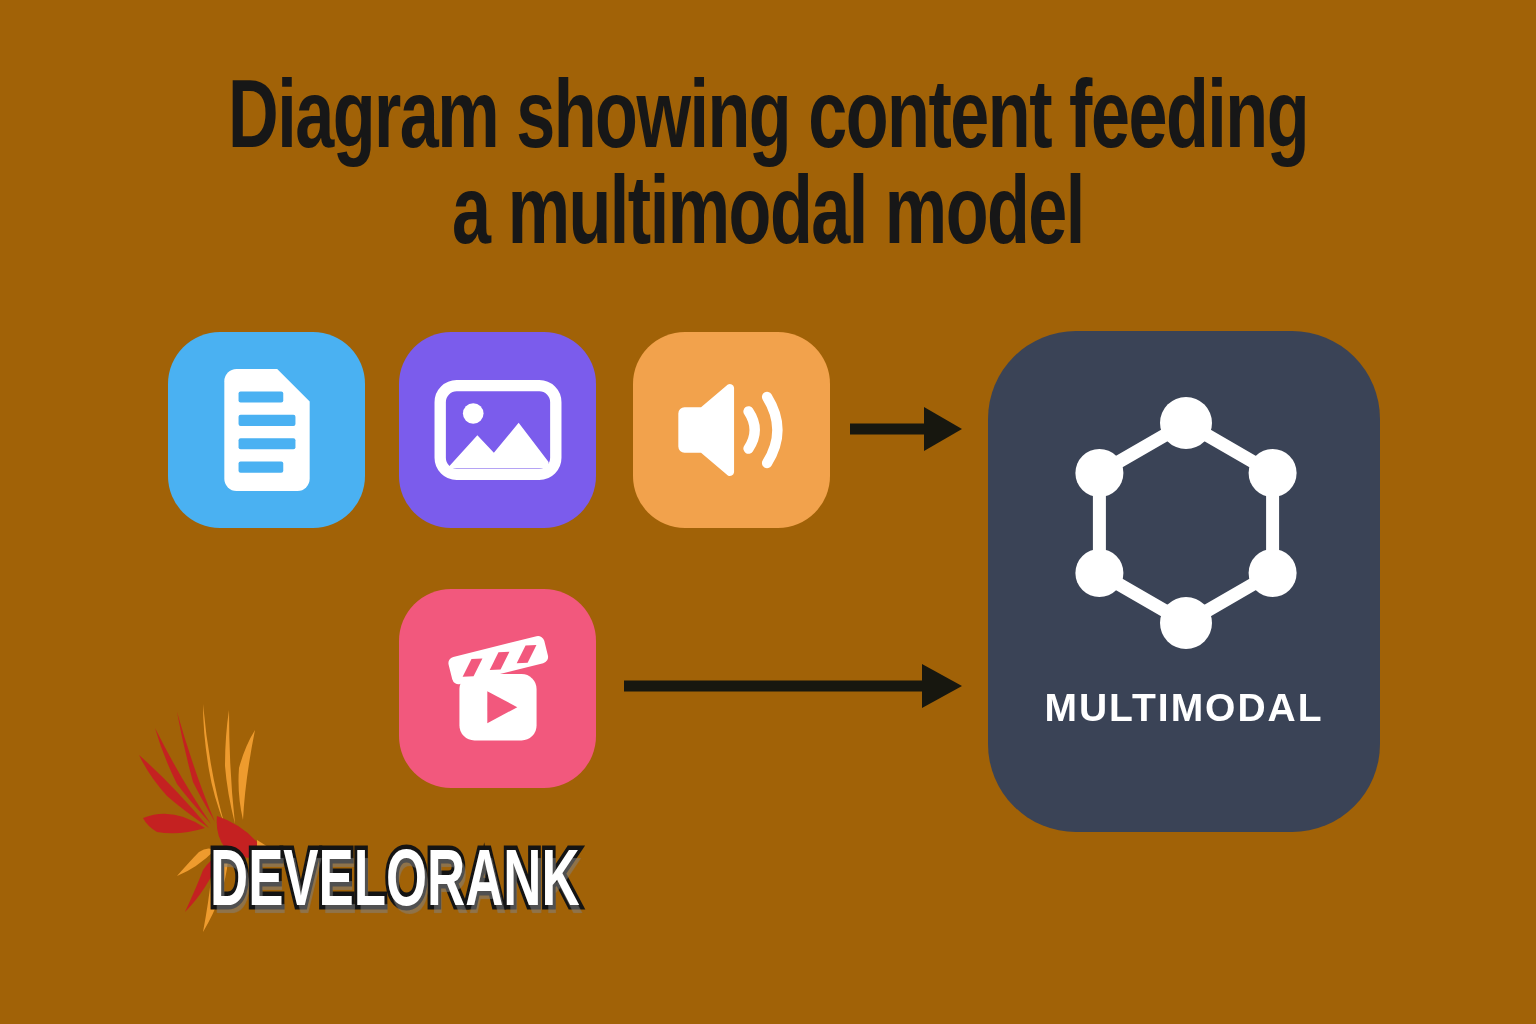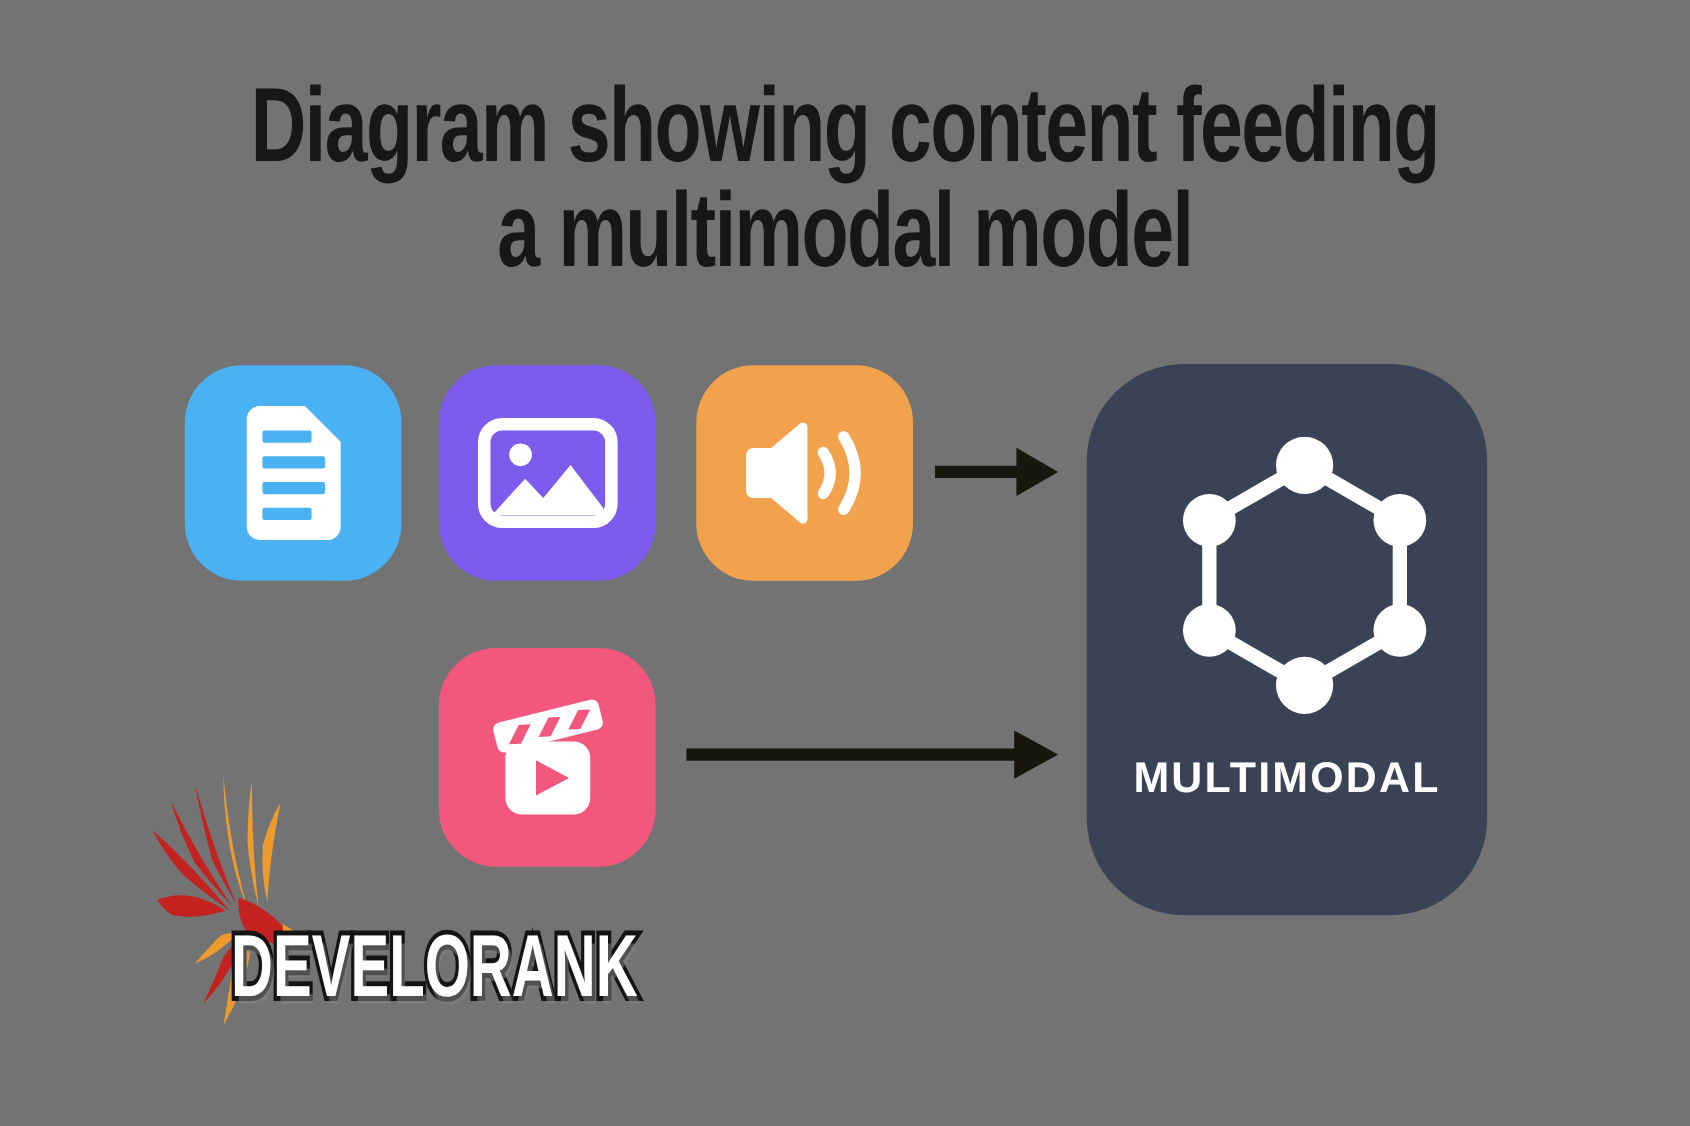--- a/index.html
+++ b/index.html
@@ -1,38 +1,38 @@
 <!DOCTYPE html>
 <html><head>
 <meta charset="utf-8">
 <style>
   html,body{margin:0;padding:0;}
   body{font-family:"Liberation Sans",sans-serif;background:#ffffff;}
-  .canvas{position:relative;width:1536px;height:1024px;background:#737373;overflow:hidden;}
+  .canvas{position:relative;width:1536px;height:1024px;background:#a16207;overflow:hidden;}
 
   
   .title{position:absolute;top:66px;left:0;width:1536px;text-align:center;
          font-weight:bold;font-size:96px;line-height:96px;color:#171717;
          letter-spacing:-2px;transform:scaleX(0.73);transform-origin:50% 0;}
 
   
   .tile{position:absolute;width:197px;height:196px;border-radius:52px;
         display:flex;align-items:center;justify-content:center;}
   .tile-document{left:168px;top:332px;}
   .tile-image{left:399px;top:332px;}
   .tile-audio{left:633px;top:332px;}
   .tile-video{left:399px;top:589px;height:199px;}
 
   
   .arrow{position:absolute;overflow:visible;}
   .arrow-short{left:846px;top:399px;}
   .arrow-long{left:620px;top:656px;}
 
   
-  .model-box{position:absolute;left:988px;top:331px;width:364px;height:501px;
+  .model-box{position:absolute;left:988px;top:331px;width:392px;height:501px;
              border-radius:88px;}
   .model-icon{position:absolute;left:86px;top:66px;}
   .model-label{position:absolute;left:0;top:352px;width:100%;text-align:center;
                color:#ffffff;font-weight:bold;font-size:39px;line-height:50px;
                letter-spacing:2px;}
 
   
   .phoenix{position:absolute;left:132px;top:700px;}
   .brand{position:absolute;left:210px;top:838px;font-weight:bold;font-size:80px;
          line-height:80px;color:#ffffff;letter-spacing:0px;

